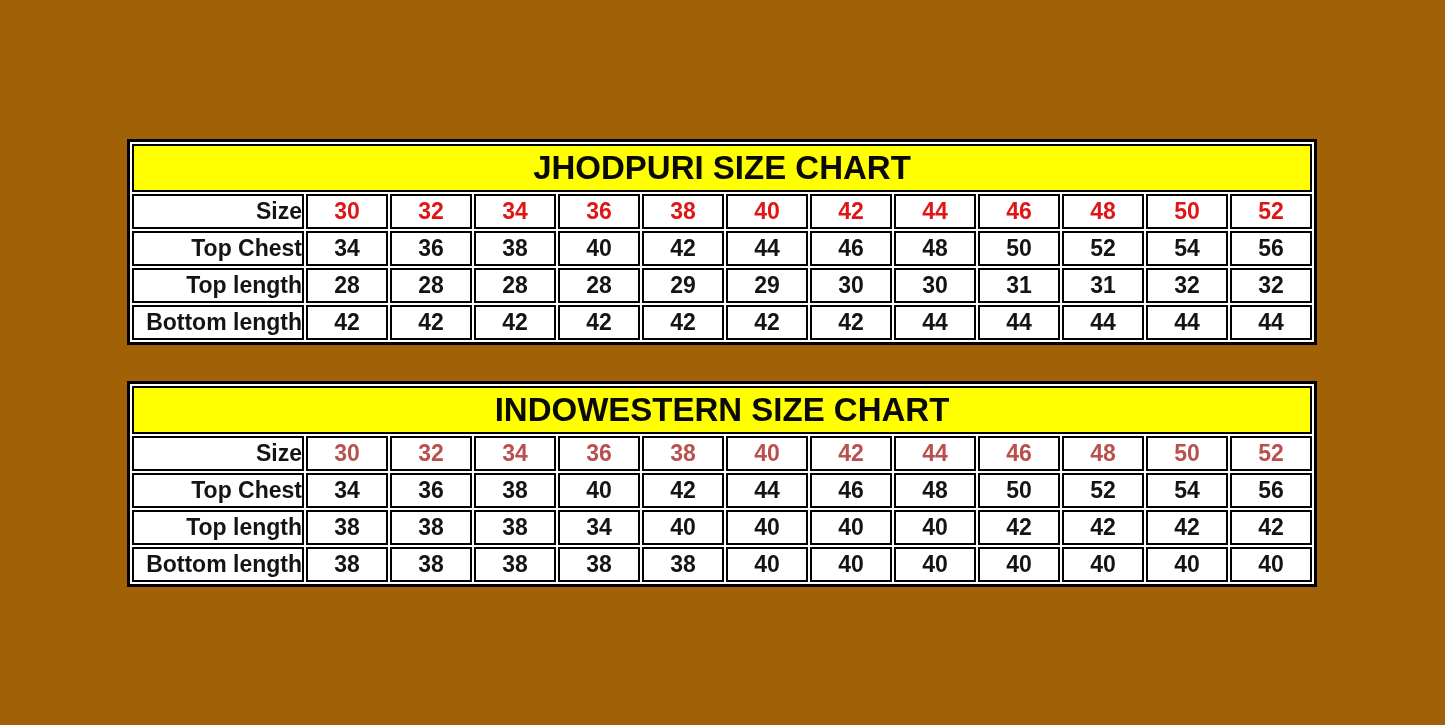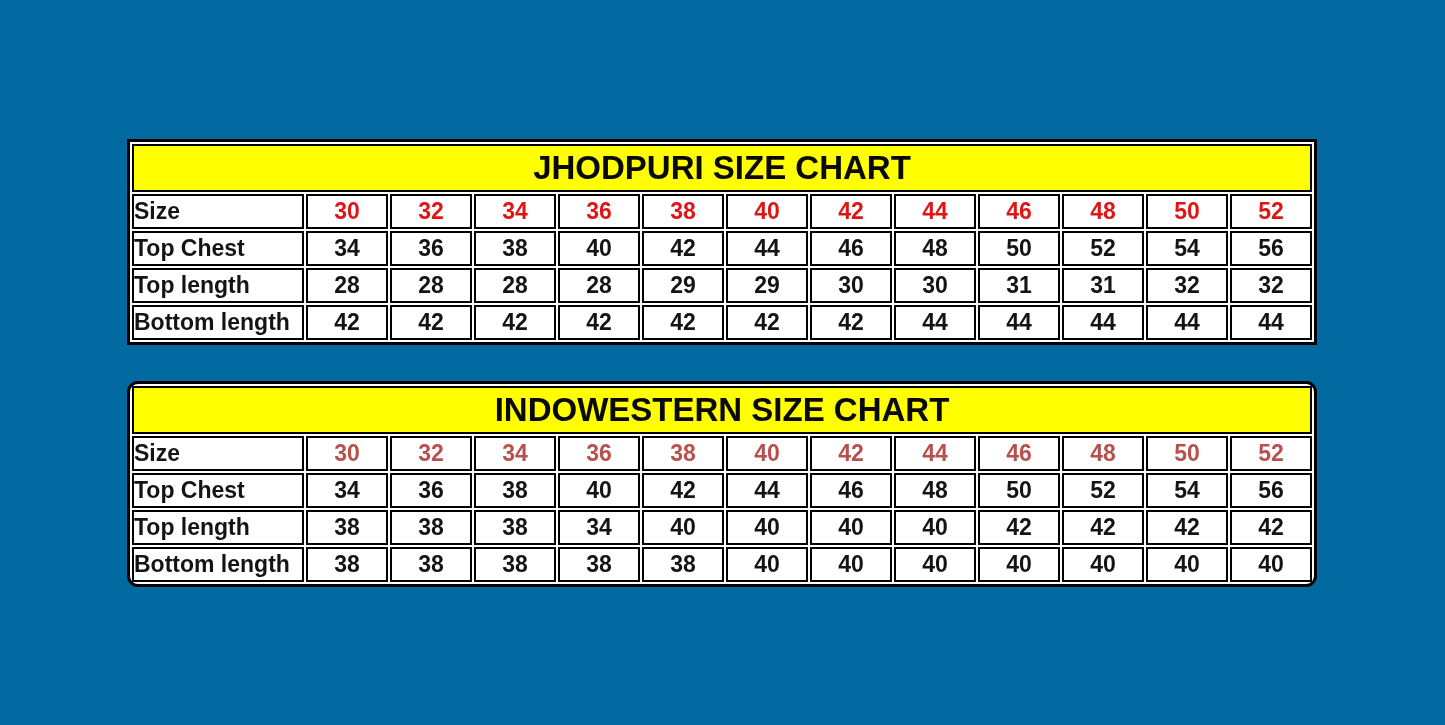--- a/index.html
+++ b/index.html
@@ -5,35 +5,35 @@
   html, body {
     margin: 0;
     padding: 0;
     background: #ffffff;
     font-family: "Liberation Sans", sans-serif;
   }
   .canvas {
     position: relative;
     width: 1445px;
     height: 725px;
-    background: #0369a1;
+    background: #a16207;
     overflow: hidden;
   }
   table.sizechart {
     position: absolute;
     left: 127px;
     width: 1190px;
     table-layout: fixed;
     border-collapse: separate;
     border-spacing: 2px;
     border: 3px solid #000000;
     background: #ffffff;
   }
   #chart-jhodpuri   { top: 139px; }
-  #chart-indowestern{ top: 381px; border-radius: 11px; }
+  #chart-indowestern{ top: 381px; }
 
   col.col-label { width: 172px; }
 
   .sizechart td {
     border: 2px solid #000000;
     background: #ffffff;
     color: #141414;
     font-weight: bold;
     font-size: 23px;
     text-align: center;
@@ -44,21 +44,22 @@
     overflow: hidden;
     white-space: nowrap;
   }
   .sizechart td.title-cell {
     background: var(--title-bg, #ffff00);
     font-size: 33px;
     height: 44px;
     color: #0a0a0a;
   }
   .sizechart td.lbl {
-    text-align: left;
+    text-align: right;
+    padding-left: 7px;
   }
   .sizechart tr.size-row td:not(.lbl) {
     color: var(--size-color, #e01616);
   }
 </style>
 </head>
 <body>
 
 <div class="canvas">
 

